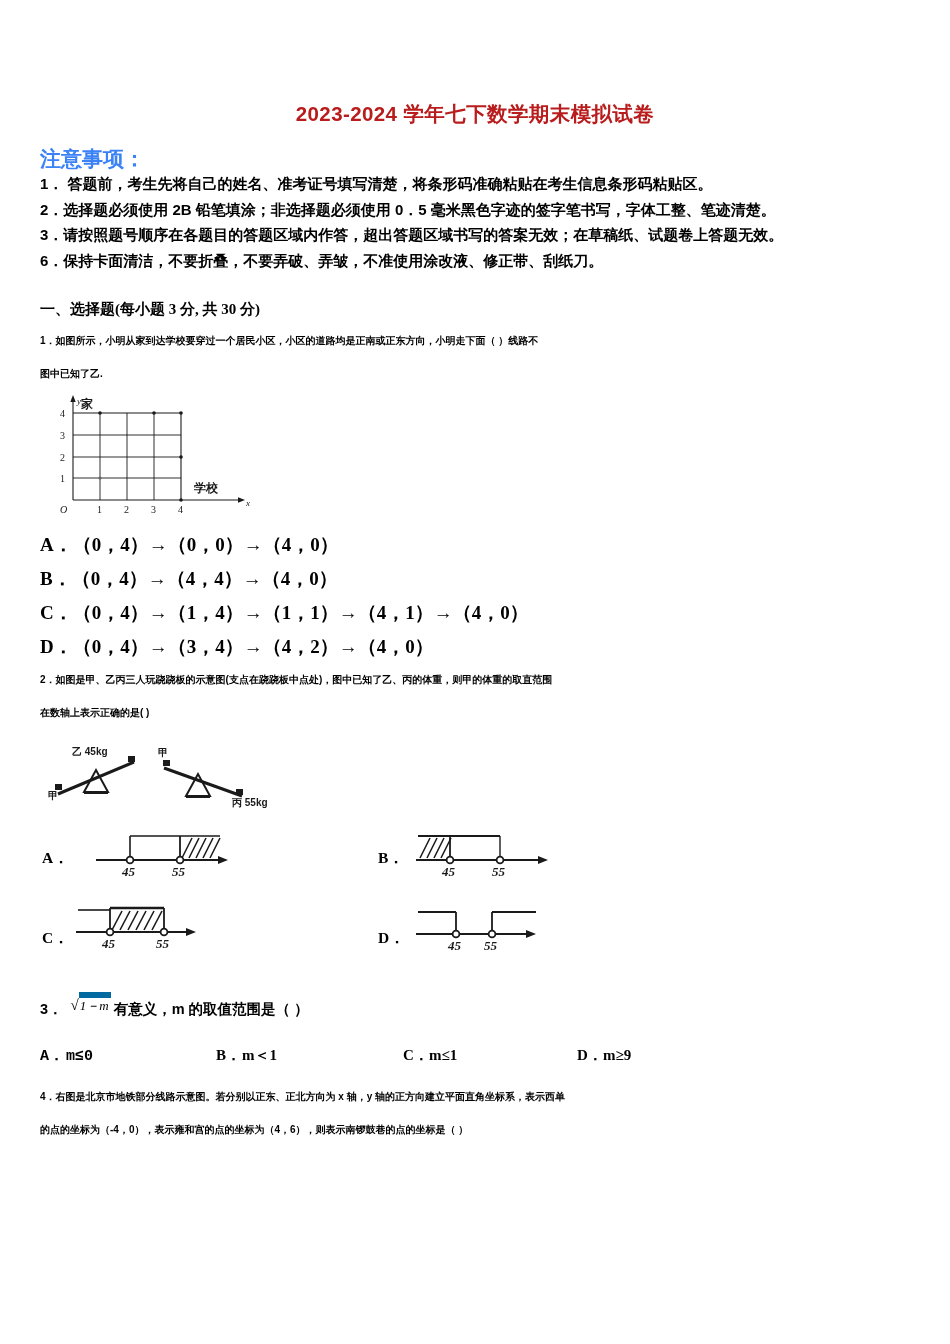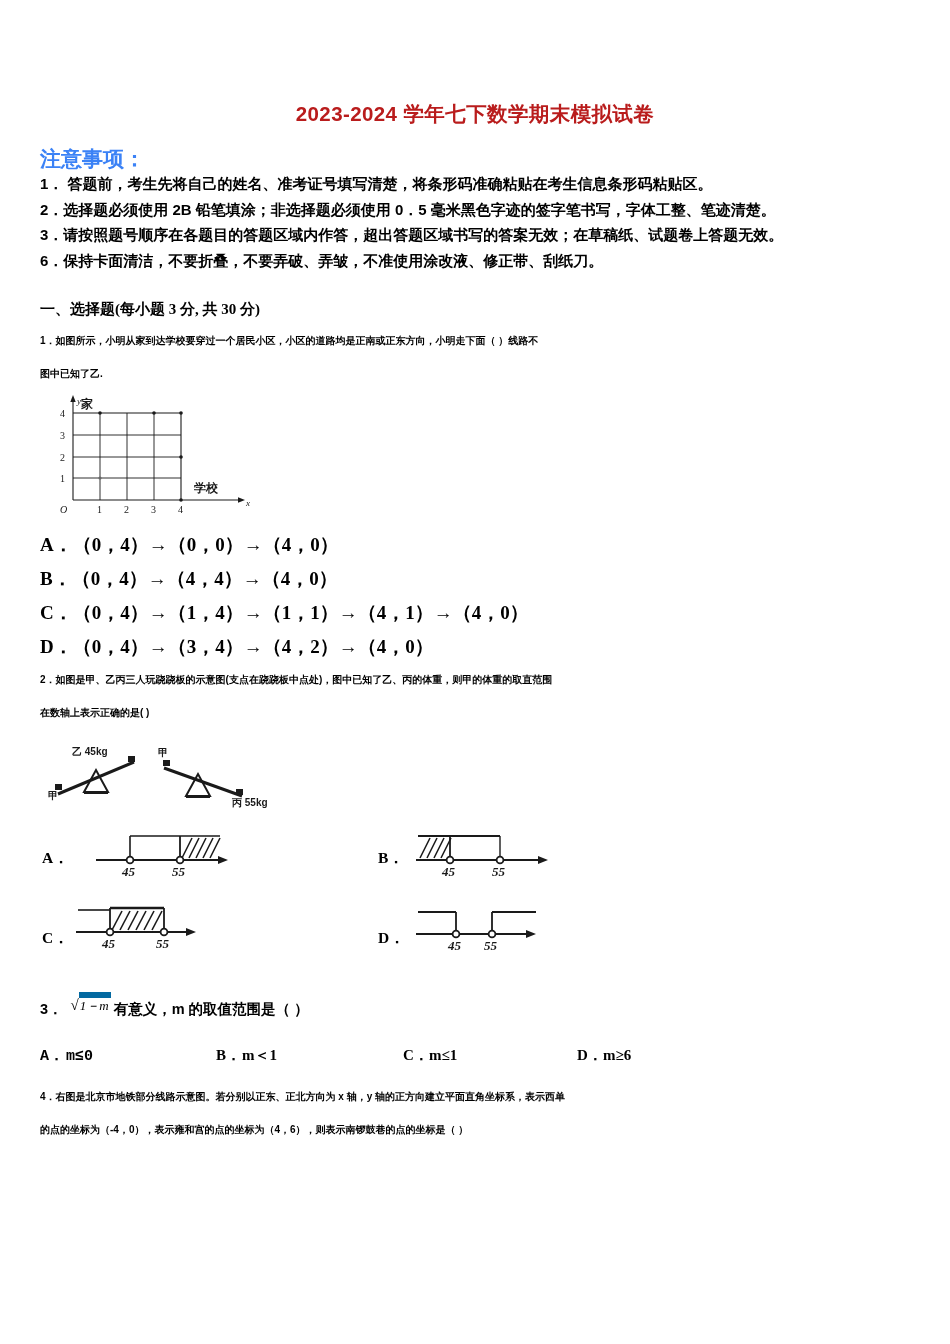--- a/index.html
+++ b/index.html
@@ -388,21 +388,21 @@
   </div>
 
   <div class="q3-block">
     <span>3．</span><span class="radical"><span class="rad-sym">√</span><span class="rad-body">1－m</span></span><span>有意义，m 的取值范围是（  ）</span>
   </div>
 
   <div class="q3-opts">
     <span class="q3-opt" style="left:0px;font-family:Liberation Mono, monospace;"><span class="opt-label">A．</span><span>m≤0</span></span>
     <span class="q3-opt" style="left:176px;"><span class="opt-label">B．</span><span>m＜1</span></span>
     <span class="q3-opt" style="left:363px;"><span class="opt-label">C．</span><span>m≤1</span></span>
-    <span class="q3-opt" style="left:537px;"><span class="opt-label">D．</span><span>m≥6</span></span>
+    <span class="q3-opt" style="left:537px;"><span class="opt-label">D．</span><span>m≥9</span></span>
   </div>
 
   <div class="q-text" style="top:1080px;">
     <span class="q-line">4．右图是北京市地铁部分线路示意图。若分别以正东、正北方向为 x 轴，y 轴的正方向建立平面直角坐标系，表示西单</span>
     <span class="q-line">的点的坐标为（-4，0），表示雍和宫的点的坐标为（4，6），则表示南锣鼓巷的点的坐标是（  ）</span>
   </div>
 
 </div>
 
 </body></html>

